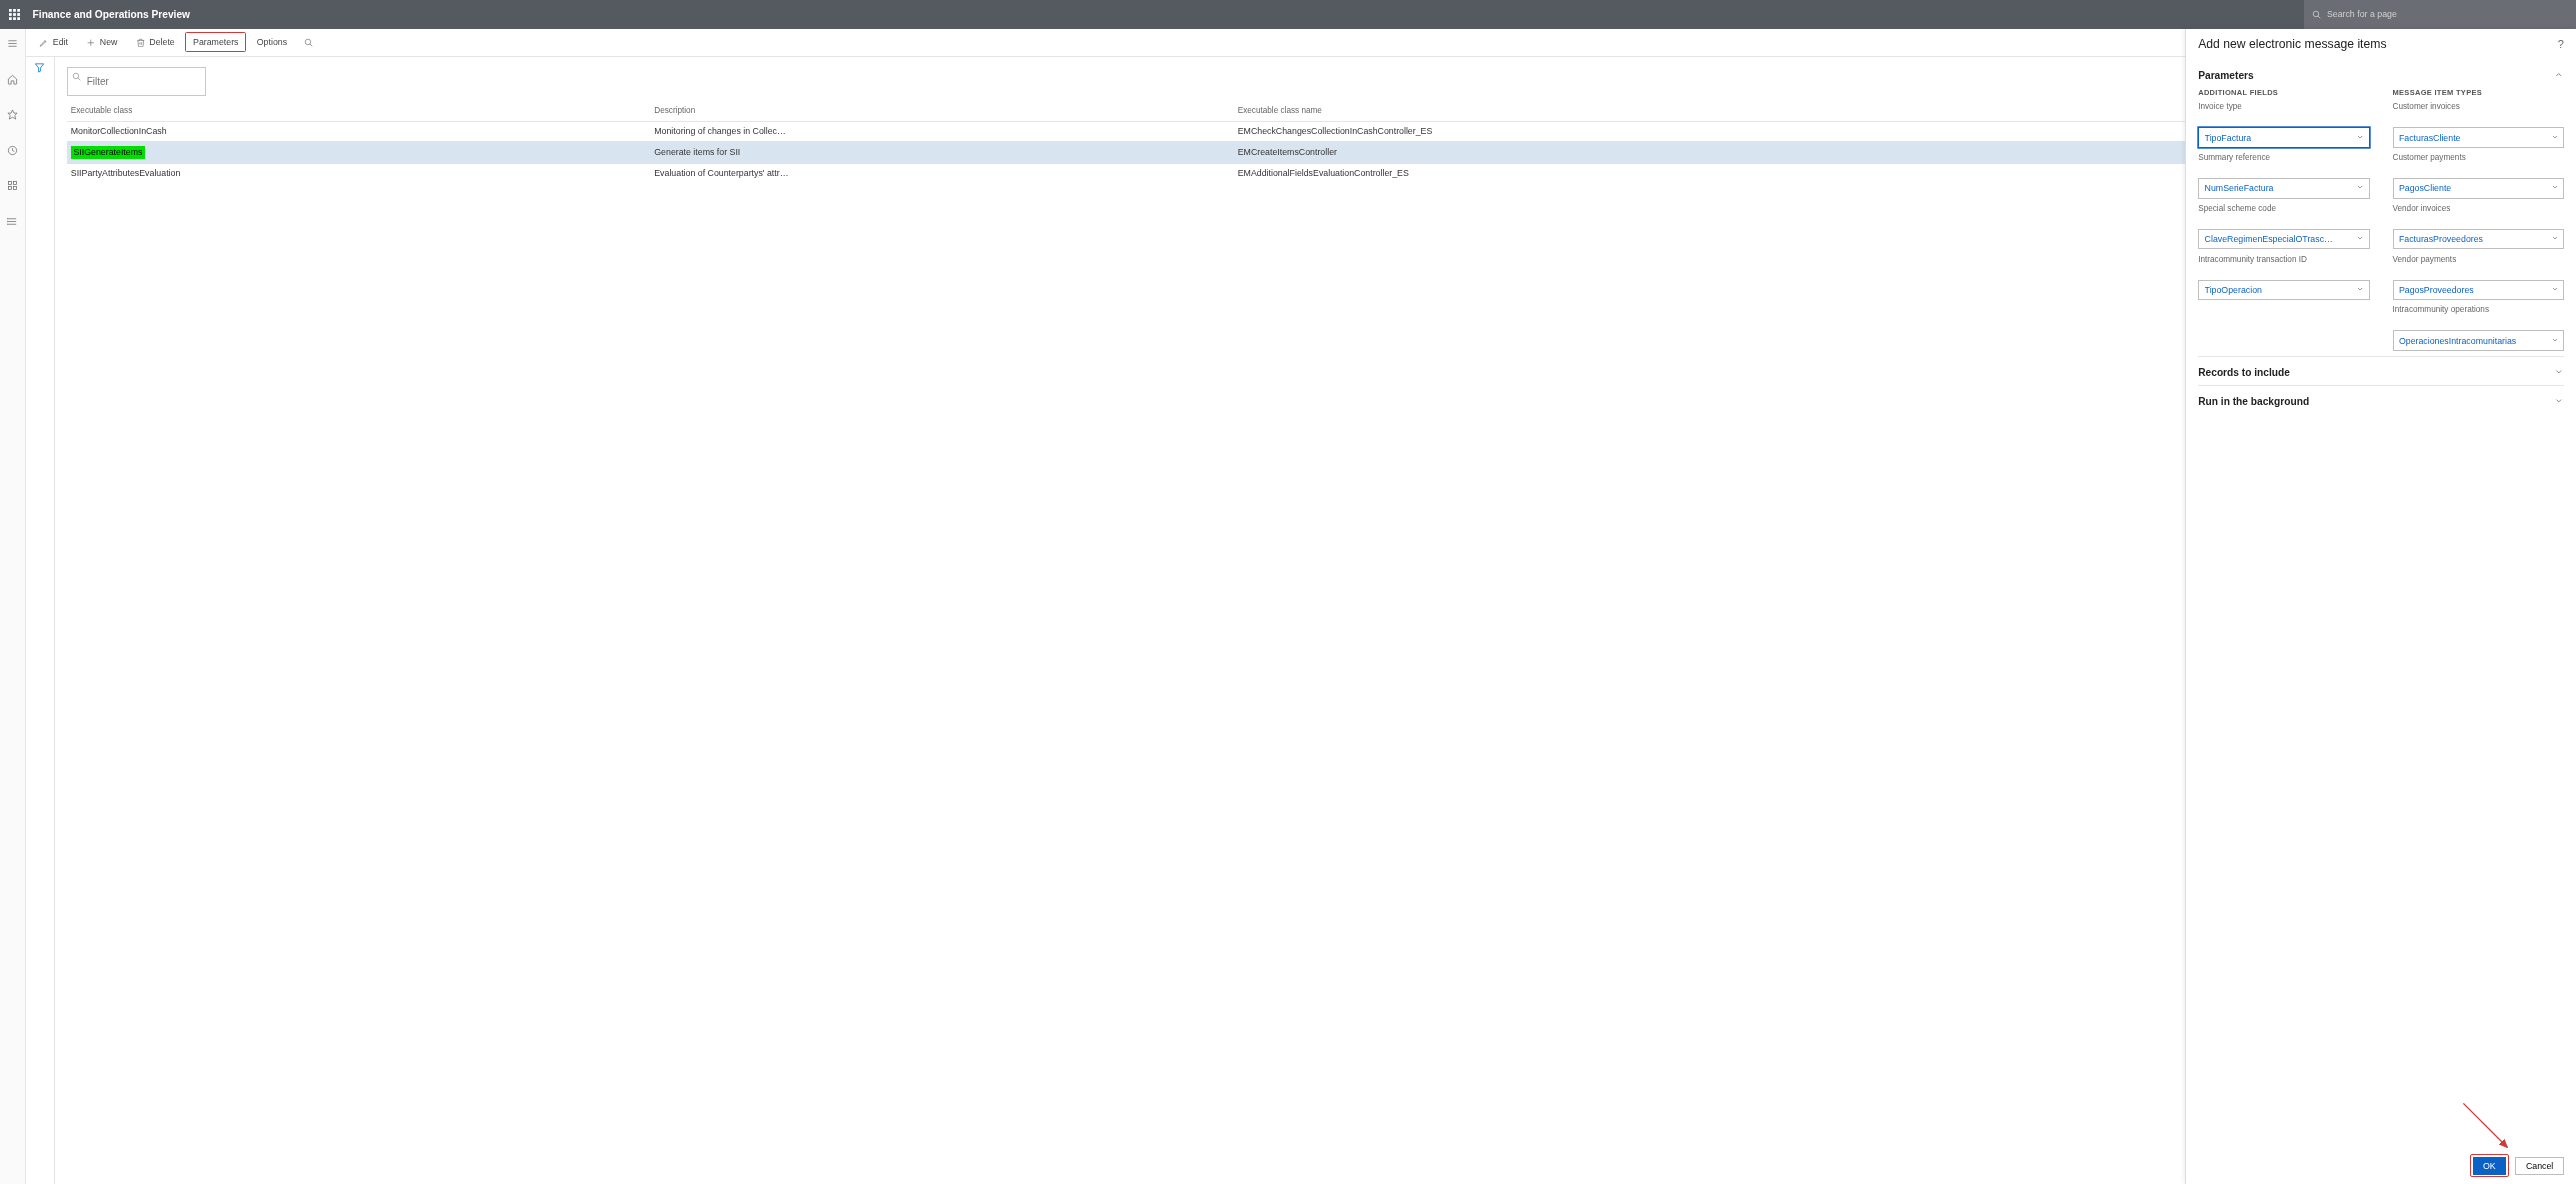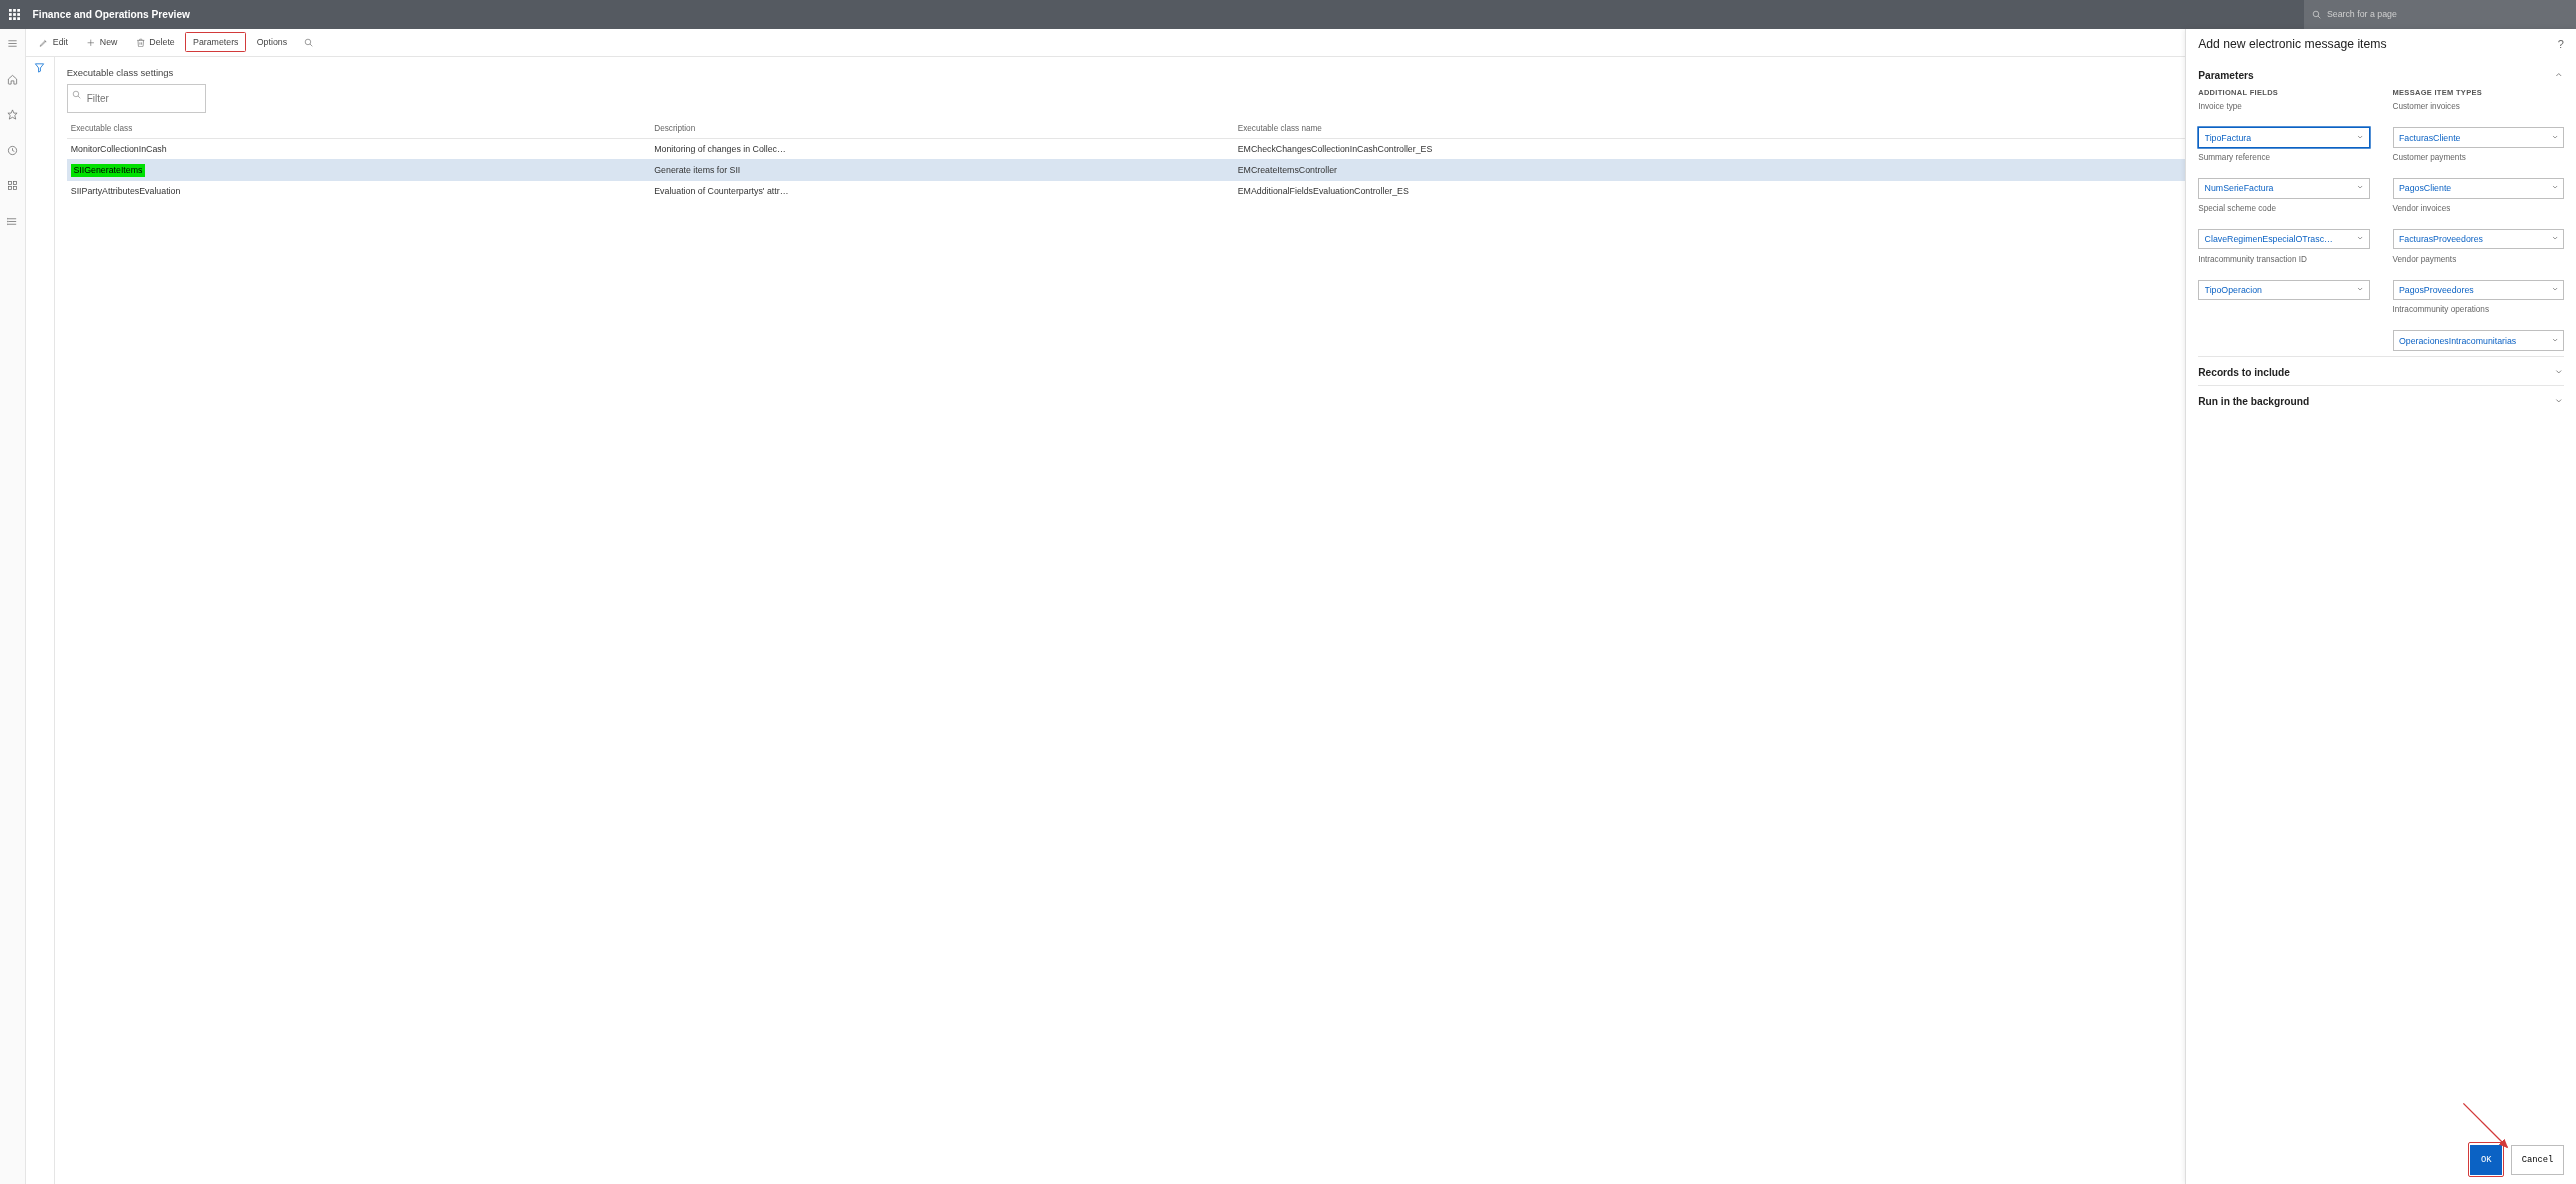--- a/index.html
+++ b/index.html
@@ -66,21 +66,21 @@
     .col-title { font-size: 7.5px; letter-spacing: 0.3px; color: #555; font-weight: 600; margin-bottom: 5.4px; }
     .field { margin-bottom: 5.4px; }
     .field-label { font-size: 8.2px; color: #666; margin-bottom: 16px; }
     .select-like { position: relative; height: 20.4px; border: 0.7px solid #bfbfbf; display: flex; align-items: center; padding: 0 17.7px 0 5.4px; background: #fff; cursor: pointer; }
     .select-like.focused { border: 0.7px solid #0b62c4; box-shadow: 0 0 0 0.7px #0b62c4; }
     .select-like .val { color: #0b62c4; font-size: 8.8px; white-space: nowrap; overflow: hidden; text-overflow: ellipsis; }
     .select-like .dd { position: absolute; right: 4.1px; top: 50%; transform: translateY(-50%); }
     .select-like .dd svg { width: 8.2px; height: 8.2px; stroke: #666; fill: none; stroke-width: 2; }
 
     .sp-footer { padding: 6.8px 12.2px; display: flex; justify-content: flex-end; gap: 6.8px; align-items:center; position:relative;}
-    .btn { height: 30px; padding: 0 9.5px; font-size: 8.8px; border: 0.7px solid #bdbdbd; background: #fff; cursor: pointer; font-family: Liberation Mono, monospace; }
+    .btn { height: 18px; padding: 0 9.5px; font-size: 8.8px; border: 0.7px solid #bdbdbd; background: #fff; cursor: pointer; }
     .btn.primary { background: #0b62c4; color: #fff; border-color: #0b62c4; }
     .ok-highlight { padding:1.4px; border:1.4px solid #d23a3a; border-radius:2px; display:inline-flex;}
 
     .arrow-annot { position:absolute; right: 62px; bottom: 30px; width:54px; height:54px; pointer-events:none;}
     .arrow-annot svg { width:100%; height:100%; }
   </style>
 </head>
 <body>
 
 <div class="topbar">
@@ -195,21 +195,20 @@
     </div>
 
     <div class="content-split">
       <div class="filter-rail">
         <span><svg viewBox="0 0 24 24">
               <polygon points="3 4 21 4 14 13 14 20 10 22 10 13 3 4"></polygon>
             </svg></span>
       </div>
 
       <div class="grid-area">
-        <div class="page-heading">Executable class settings</div>
         <div class="filter-box">
           <svg viewBox="0 0 24 24">
               <circle cx="10" cy="10" r="7"></circle>
               <line x1="21" y1="21" x2="15" y2="15"></line>
             </svg>
           <input type="text" placeholder="Filter" style="">
         </div>
 
         <table class="grid">
           <colgroup>

